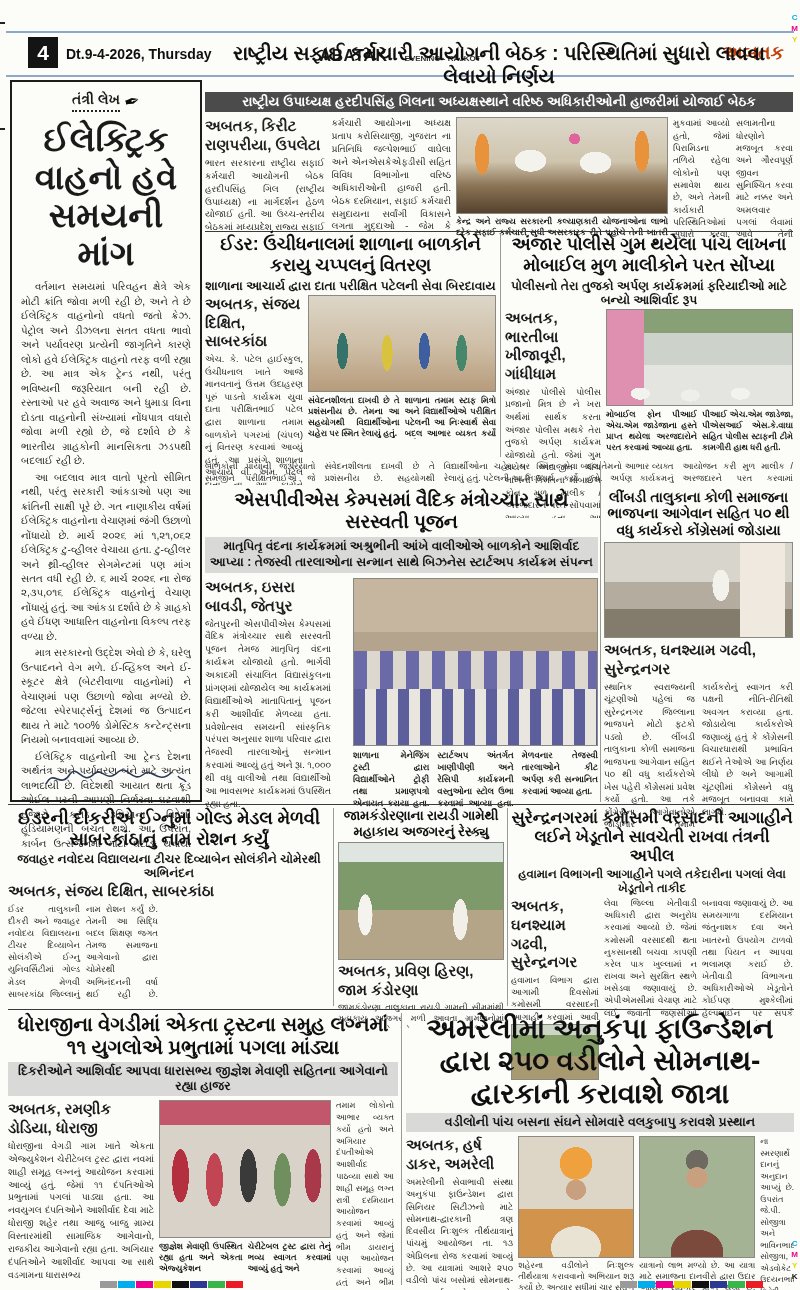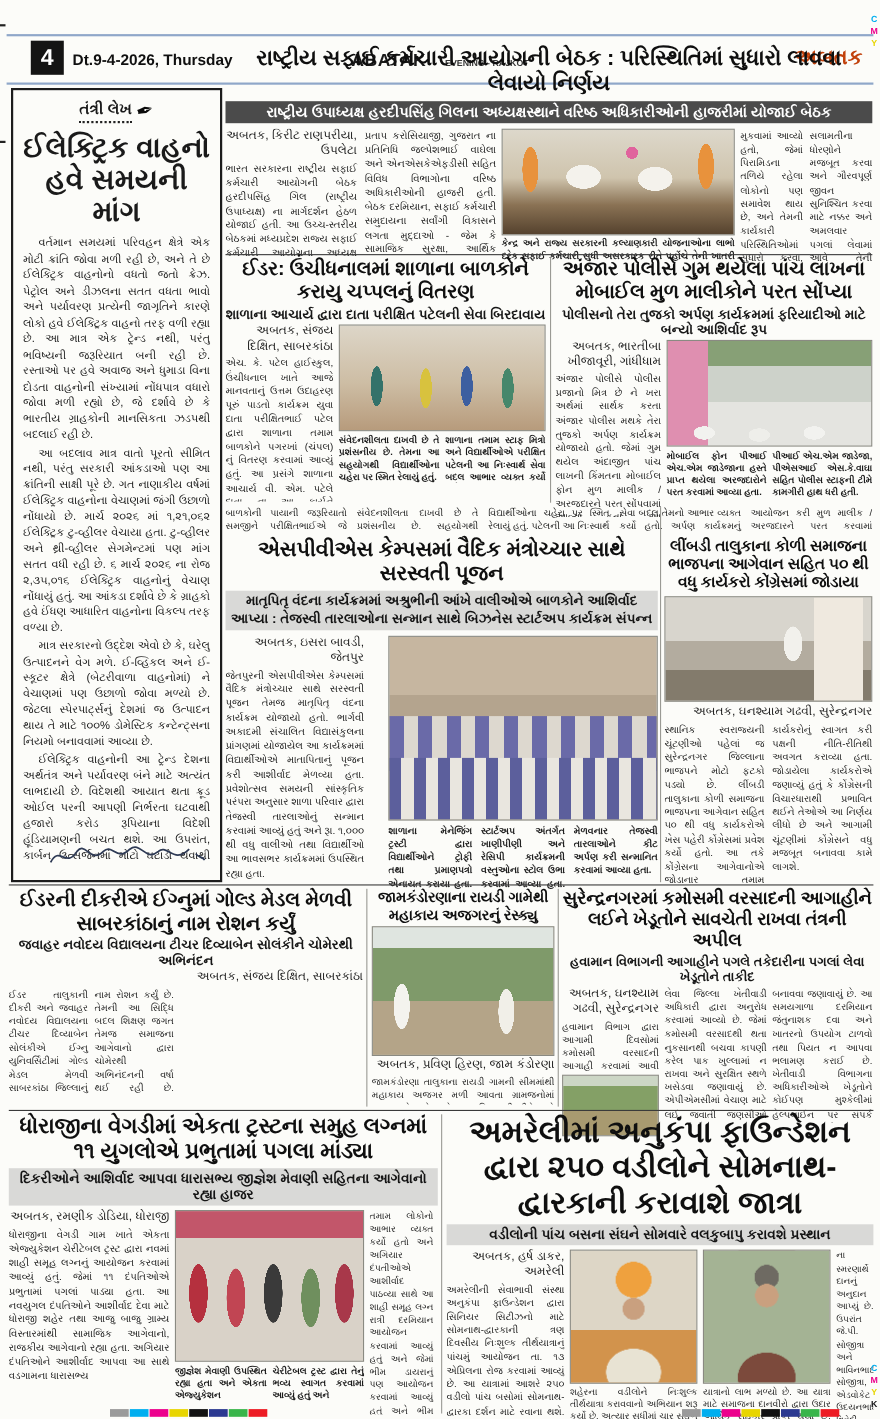--- a/index.html
+++ b/index.html
@@ -15,32 +15,32 @@
   .mast b{font-size:16px;font-weight:800;letter-spacing:.5px}
   .mast span{font-size:8px;font-weight:bold;color:#333;margin-left:17px}
   .logo{position:absolute;right:16px;top:42px;font-size:19px;font-weight:800;color:#c2410c}
   .regv{position:absolute;right:2px;font-size:8px;font-weight:bold;line-height:11px;text-align:center}
   .c-c{color:#00aeef}.c-m{color:#ec008c}.c-y{color:#e8d500}.c-k{color:#111}
   
   .hl{font-weight:700;color:#0f0f0f;text-align:center;line-height:1.16;letter-spacing:-.2px}
   .sub{font-weight:800;text-align:center;color:#171717}
   .band-dark{background:#4b4b4b;color:#fff;padding:2px 4px}
   .band-gray{background:#d9d9d7;color:#141414;padding:2px 4px}
-  .by{font-weight:normal;text-align:right;font-size:11px;line-height:1.25;margin-bottom:2px}
+  .by{font-weight:bold;text-align:left;font-size:15px;line-height:1.25;margin-bottom:2px}
   .tx{text-align:justify;line-height:1.4;color:#202020;overflow:hidden}
   .cap{font-size:8.4px;font-weight:bold;text-align:justify;line-height:1.3;overflow:hidden}
   .hline{position:absolute;height:1px;background:#3a3a3a}
   .vline{position:absolute;width:1px;background:#9a9a94}
   
   .ebox{position:absolute;left:10px;top:80px;width:192px;height:722px;border:2px solid #1c1c1c;
         padding:6px 9px;background:#fcfcf9}
   .kick{display:flex;justify-content:center;align-items:center;gap:4px;margin-top:2px}
   .kick b{font-size:14px;border-bottom:2px dotted #222;padding-bottom:2px}
   .pen{font-size:19px;transform:rotate(-15deg);color:#0b0b0b}
-  .ehl{font-size:26px;font-weight:800;text-align:center;line-height:1.12;margin:7px 0 8px}
+  .ehl{font-size:34px;font-weight:800;text-align:center;line-height:1.12;margin:7px 0 8px}
   .ebody{font-size:10.2px;text-align:justify;line-height:1.42;height:570px;overflow:hidden}
   .ebody p{text-indent:14px;margin-bottom:2px}
   .sig{position:absolute;right:10px;bottom:8px}
   
   .ph{position:relative;overflow:hidden;border:1px solid #8a8a82}
   .ph-meeting{height:97px;background:
      radial-gradient(circle 9px at 56% 22%,#e0639d 0 60%,transparent 61%),
      radial-gradient(ellipse 12px 34px at 12% 38%,#e8923c 0 60%,transparent 61%),
      radial-gradient(ellipse 12px 34px at 88% 35%,#e8923c 0 60%,transparent 61%),
      radial-gradient(ellipse 26px 18px at 35% 45%,#f4f2ec 0 60%,transparent 61%),

